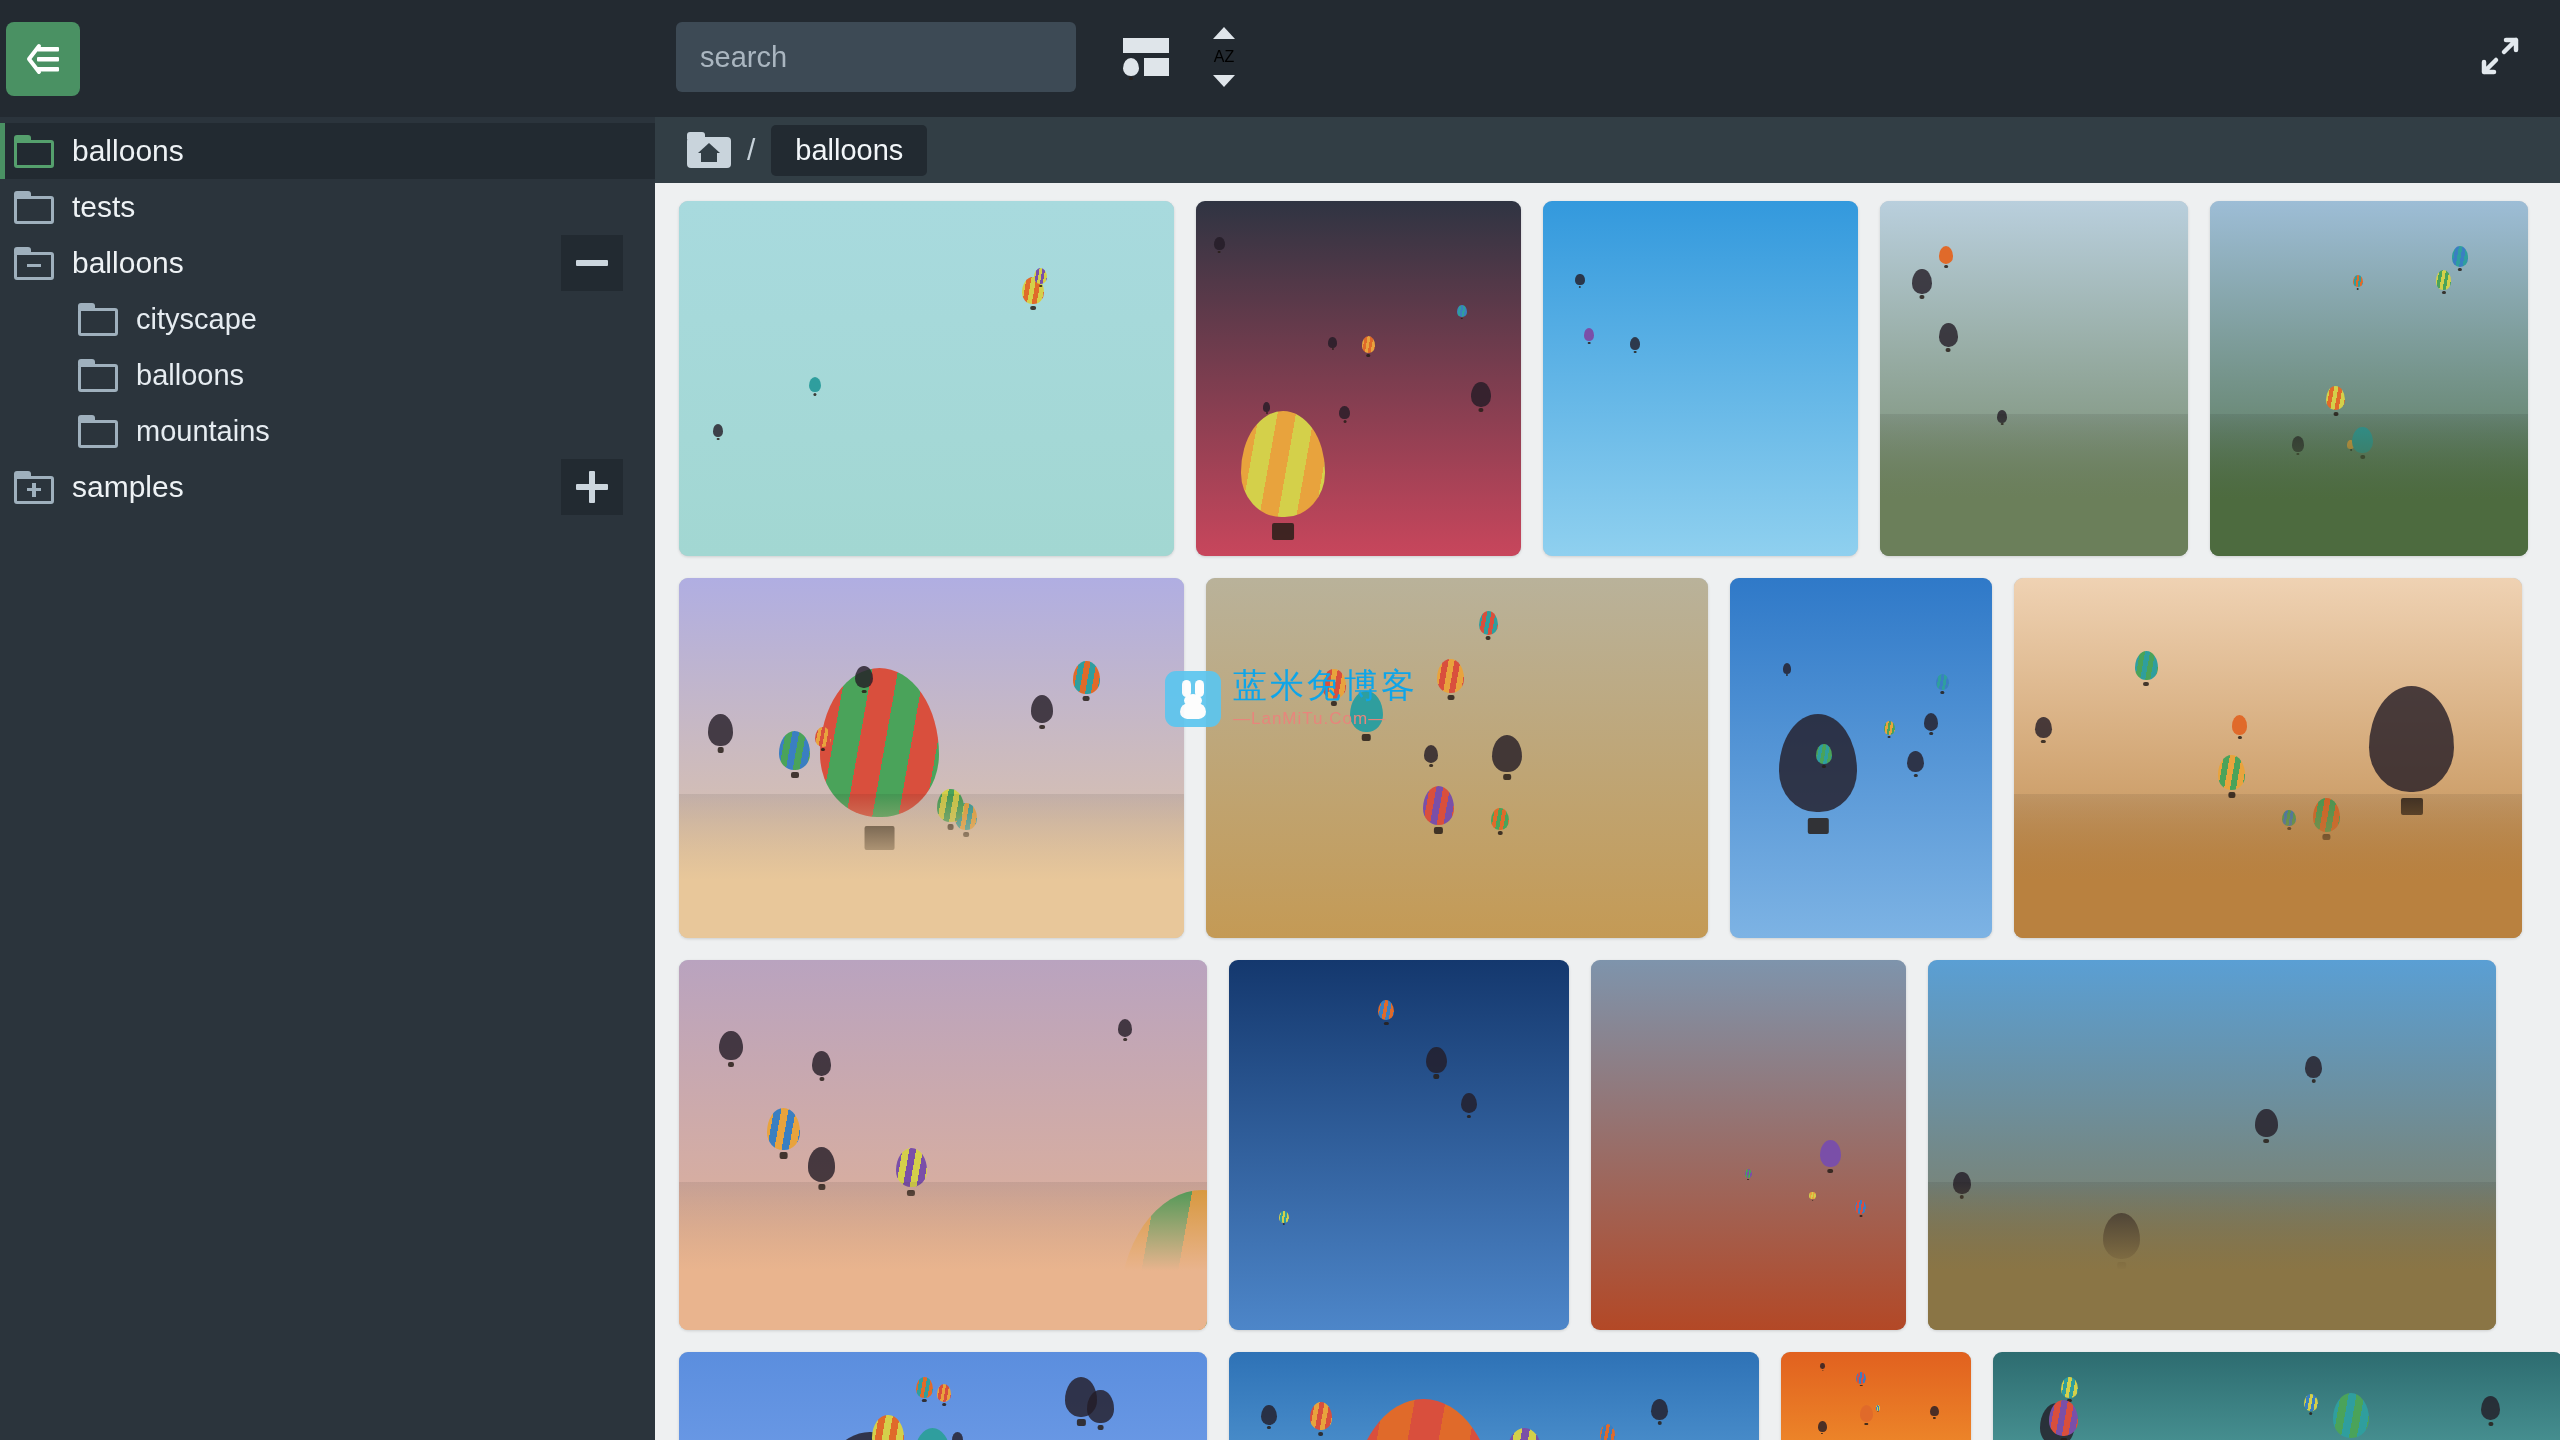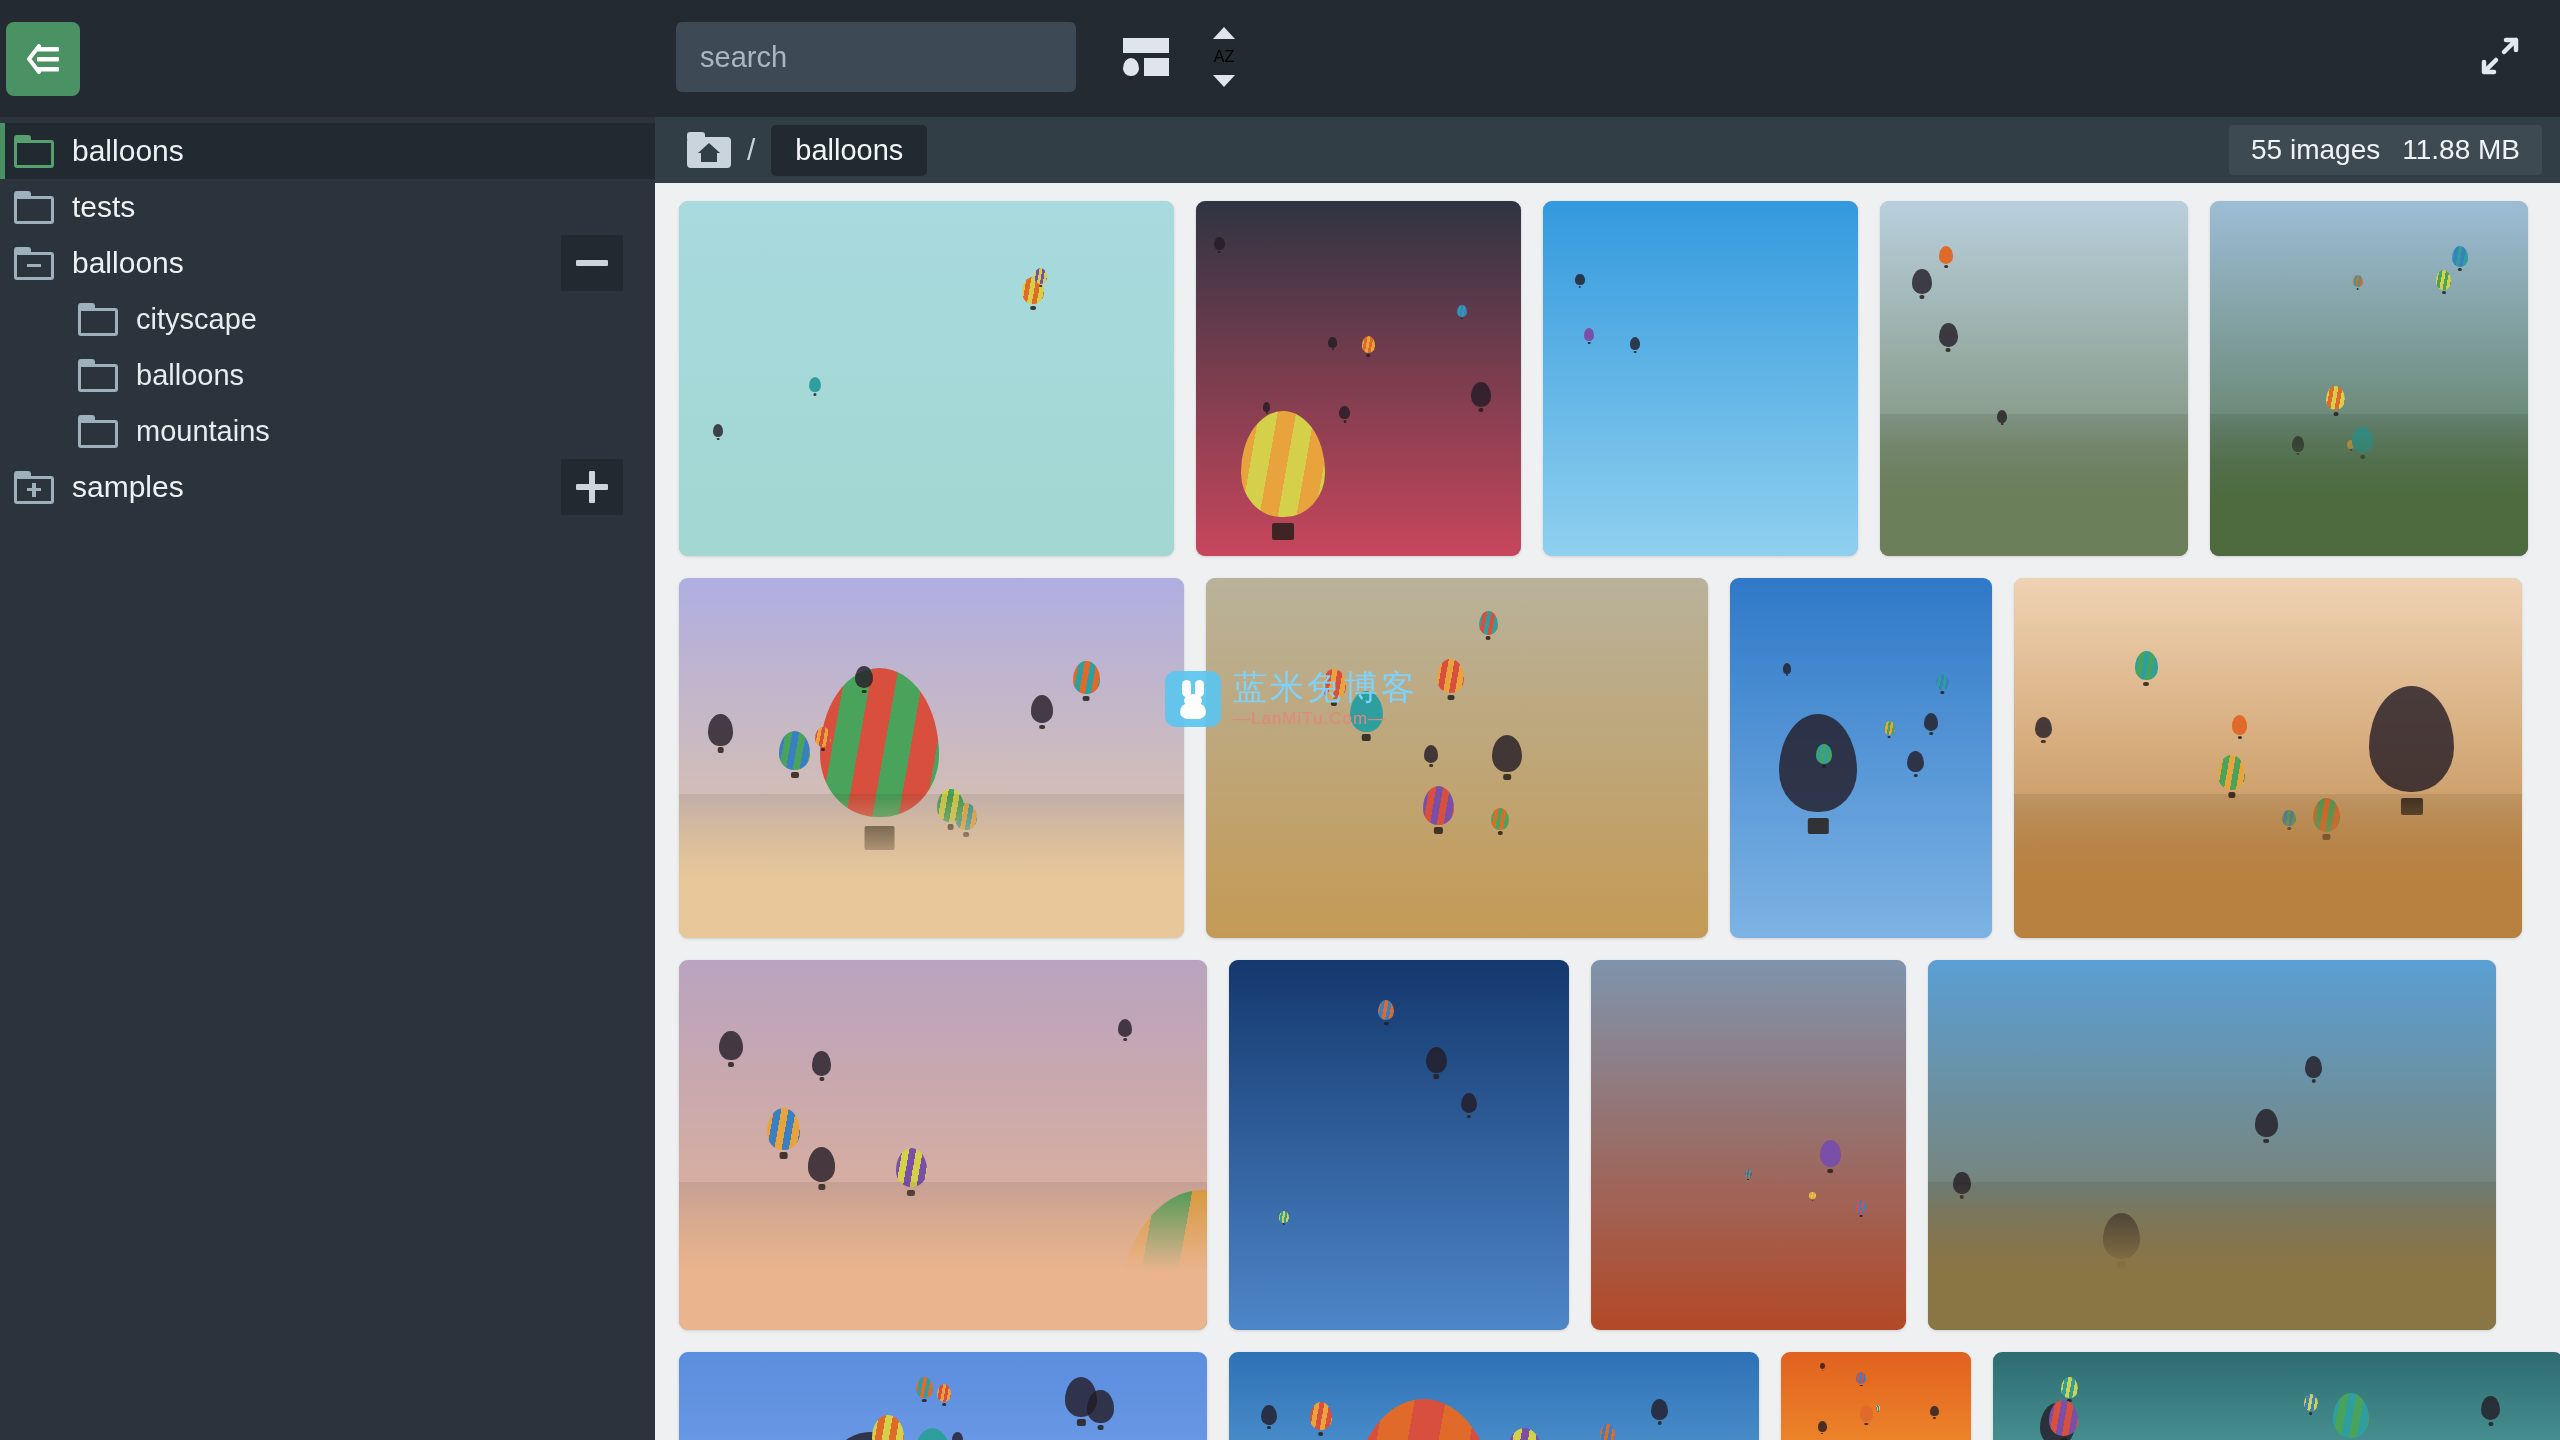--- a/index.html
+++ b/index.html
@@ -183,21 +183,21 @@
   }
   .wm-badge .ear-l, .wm-badge .ear-r {
     position: absolute; top: 9px; width: 9px; height: 17px;
     background: #fff; border-radius: 5px;
   }
   .wm-badge .ear-l { left: 17px; }
   .wm-badge .ear-r { left: 30px; }
   .wm-badge .head { position: absolute; left: 19px; top: 23px; width: 18px; height: 13px; background: #fff; border-radius: 50%; }
   .wm-badge .bodyp { position: absolute; left: 15px; top: 32px; width: 26px; height: 16px; background: #fff; border-radius: 12px 12px 10px 10px; }
   .wm-text { display: flex; flex-direction: column; line-height: 1; }
-  .wm-cn { color: #7dd3fc; font-size: 34px; letter-spacing: 3px; font-family: Liberation Serif, serif; }
+  .wm-cn { color: #0ea5e9; font-size: 34px; letter-spacing: 3px; font-family: Liberation Mono, monospace; }
   .wm-en { color: #e8857c; font-size: 17px; letter-spacing: 1px; margin-top: 5px; font-family: "Liberation Sans", sans-serif; }
 </style>
 </head>
 <body>
 
 <div id="app">
 
   <div class="topbar">
 
     <div class="back-btn">
@@ -315,24 +315,20 @@
           <span class="bx">
             <span class="home-glyph">
               <span class="roof"></span>
                 <span class="base"></span>
             </span>
           </span>
         </div>
         <span class="crumb-sep">/</span>
         <span class="crumb-chip">balloons</span>
 
-        <div class="stats">
-          <span>55 images</span>
-          <span>11.88 MB</span>
-        </div>
       </div>
 
       <div class="grid-scroll" id="grid-scroll">
           <div class="row">
             <div class="thumb" style="width: 495px; height: 355px;">
               <div class="ph" style="background: linear-gradient(rgb(168, 218, 222) 0%, rgb(162, 215, 210) 100%);">
                 <span class="bl" style="width: 2.48967%; height: 4.33939%; left: 26.2072%; top: 49.5628%; background: repeating-linear-gradient(100deg, rgb(47, 158, 158) 0px, rgb(47, 158, 158) 18%, rgb(47, 158, 158) 18%, rgb(47, 158, 158) 36%);"></span>
                 <span class="bl" style="width: 4.43454%; height: 7.72921%; left: 69.2686%; top: 21.4156%; background: repeating-linear-gradient(100deg, rgb(212, 208, 74) 0px, rgb(212, 208, 74) 18%, rgb(224, 106, 42) 18%, rgb(224, 106, 42) 36%);"></span>
                 <span class="bl" style="width: 2.59301%; height: 4.5195%; left: 71.8026%; top: 18.7449%; background: repeating-linear-gradient(100deg, rgb(212, 208, 74) 0px, rgb(212, 208, 74) 18%, rgb(122, 79, 168) 18%, rgb(122, 79, 168) 36%);"></span>
                 <span class="bl" style="width: 2.09626%; height: 3.65368%; left: 6.89012%; top: 62.7755%; background: rgba(35, 28, 38, 0.8);"></span>

